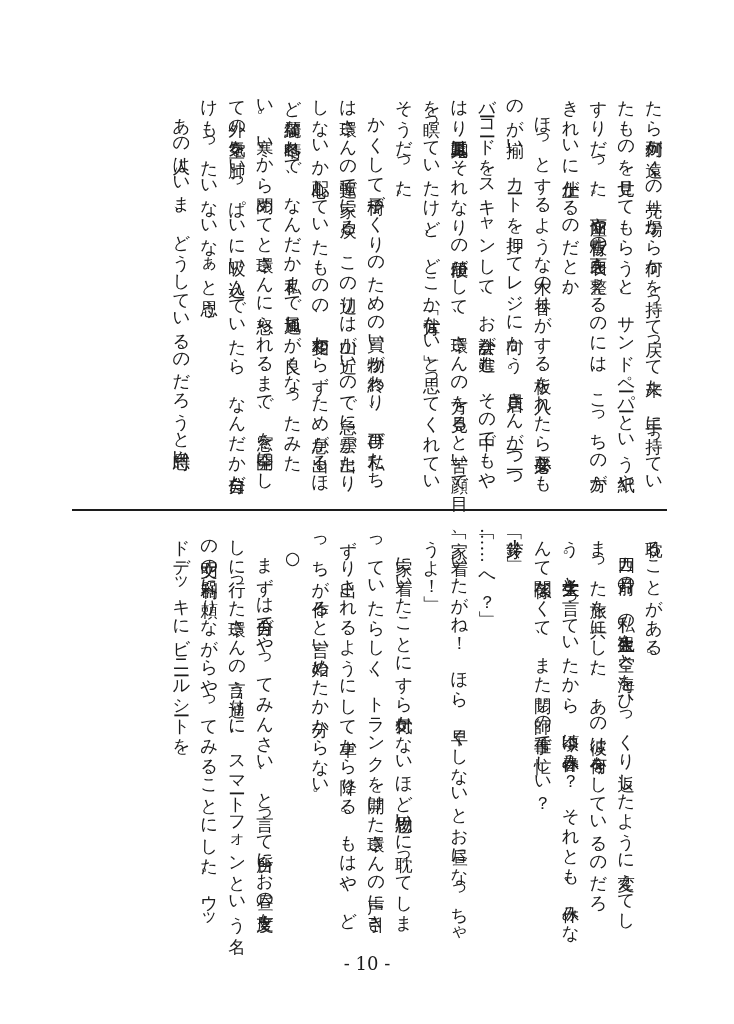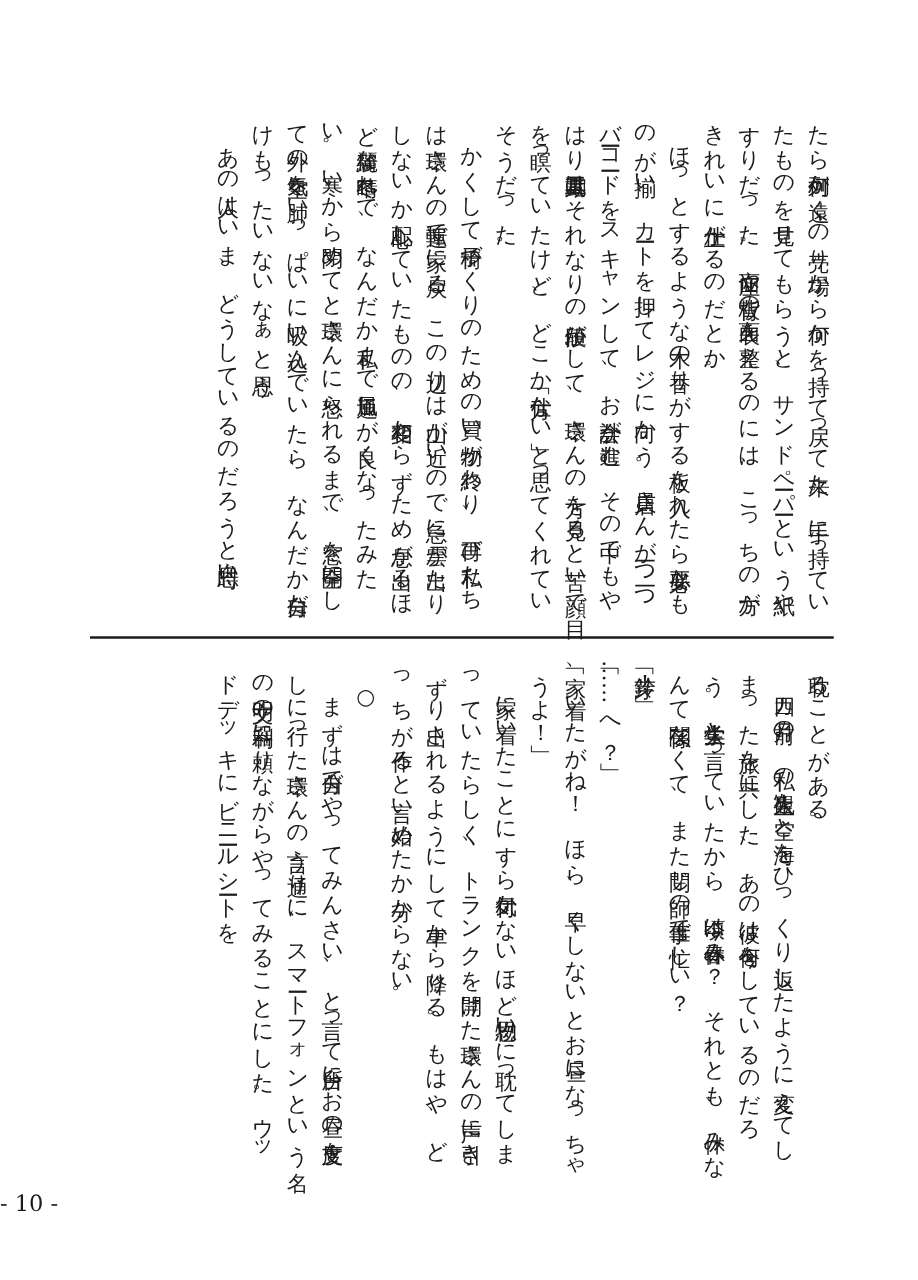--- a/index.html
+++ b/index.html
@@ -56,20 +56,21 @@
   .break-marker {
     margin-left: 26px;
     margin-right: 26px;
     text-indent: 1.15em;
   }
   .page-number {
     position: absolute;
     left: 0;
     right: 0;
     top: 953px;
+    text-align: center;
     font-size: 18px;
     color: #1c1c1c;
   }
 </style>
 </head>
 <body>
 
 <div class="page">
 
   <div class="vtext top-block">

